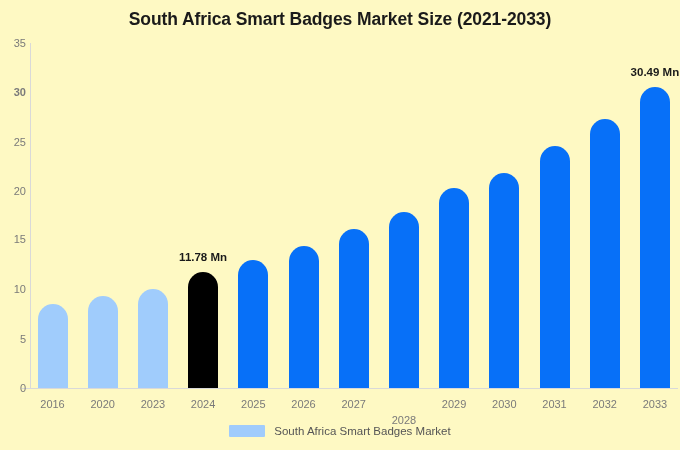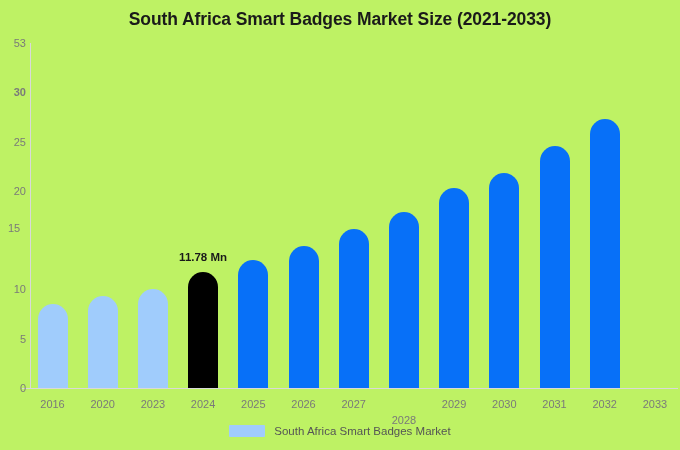--- a/index.html
+++ b/index.html
@@ -13,21 +13,21 @@
     font-family: "Liberation Sans", sans-serif;
     overflow: hidden;
     position: relative;
   }
 
   #chart-root {
     position: absolute;
     left: 0; top: 0;
     width: 680px;
     height: 450px;
-    background: #bef264;
+    background: #fef9c3;
   }
 
   
   #chart-title {
     position: absolute;
     left: 0;
     top: 9px;
     width: 680px;
     text-align: center;
     font-size: 17.5px;
@@ -155,25 +155,25 @@
 
   <div id="chart-title">South Africa Smart Badges Market Size (2021-2033)</div>
 
   <div id="y-axis-line"></div>
   <div id="x-axis-line"></div>
 
   <div id="y-ticks">
       <div class="y-tick" style="top: 388px;">0</div>
       <div class="y-tick" style="top: 338.714px;">5</div>
       <div class="y-tick" style="top: 289.429px;">10</div>
-      <div class="y-tick" style="top: 228px; text-align: center;">15</div>
+      <div class="y-tick" style="top: 239px;">15</div>
       <div class="y-tick" style="top: 190.857px;">20</div>
       <div class="y-tick" style="top: 141.571px;">25</div>
       <div class="y-tick" style="top: 92.2857px; font-weight: bold;">30</div>
-      <div class="y-tick" style="top: 43px;">53</div>
+      <div class="y-tick" style="top: 43px;">35</div>
     </div>
 
   <div id="bars-layer">
       <div class="bar-group" style="left: 37.5px; width: 30px; height: 83.7857px;">
         <div class="bar" style="height: 83.7857px; background: rgb(160, 204, 252);"></div>
       </div>
       <div class="bar-group" style="left: 87.7px; width: 30px; height: 91.6714px;">
         <div class="bar" style="height: 91.6714px; background: rgb(160, 204, 252);"></div>
       </div>
       <div class="bar-group" style="left: 137.9px; width: 30px; height: 98.5714px;">
@@ -199,20 +199,24 @@
         <div class="bar" style="height: 200.1px; background: rgb(7, 112, 248);"></div>
       </div>
       <div class="bar-group" style="left: 489.3px; width: 30px; height: 214.886px;">
         <div class="bar" style="height: 214.886px; background: rgb(7, 112, 248);"></div>
       </div>
       <div class="bar-group" style="left: 539.5px; width: 30px; height: 242.486px;">
         <div class="bar" style="height: 242.486px; background: rgb(7, 112, 248);"></div>
       </div>
       <div class="bar-group" style="left: 589.7px; width: 30px; height: 269.1px;">
         <div class="bar" style="height: 269.1px; background: rgb(7, 112, 248);"></div>
+      </div>
+      <div class="bar-group" style="left: 639.9px; width: 30px; height: 300.544px;">
+        <div class="bar" style="height: 300.544px; background: rgb(7, 112, 248);"></div>
+        <div class="bar-value-label" style="bottom: 309.544px;">30.49 Mn</div>
       </div>
     </div>
 
   <div id="x-ticks">
       <div class="x-tick" style="left: 52.5px;">2016</div>
       <div class="x-tick" style="left: 102.7px;">2020</div>
       <div class="x-tick" style="left: 152.9px;">2023</div>
       <div class="x-tick" style="left: 203.1px;">2024</div>
       <div class="x-tick" style="left: 253.3px;">2025</div>
       <div class="x-tick" style="left: 303.5px;">2026</div>

